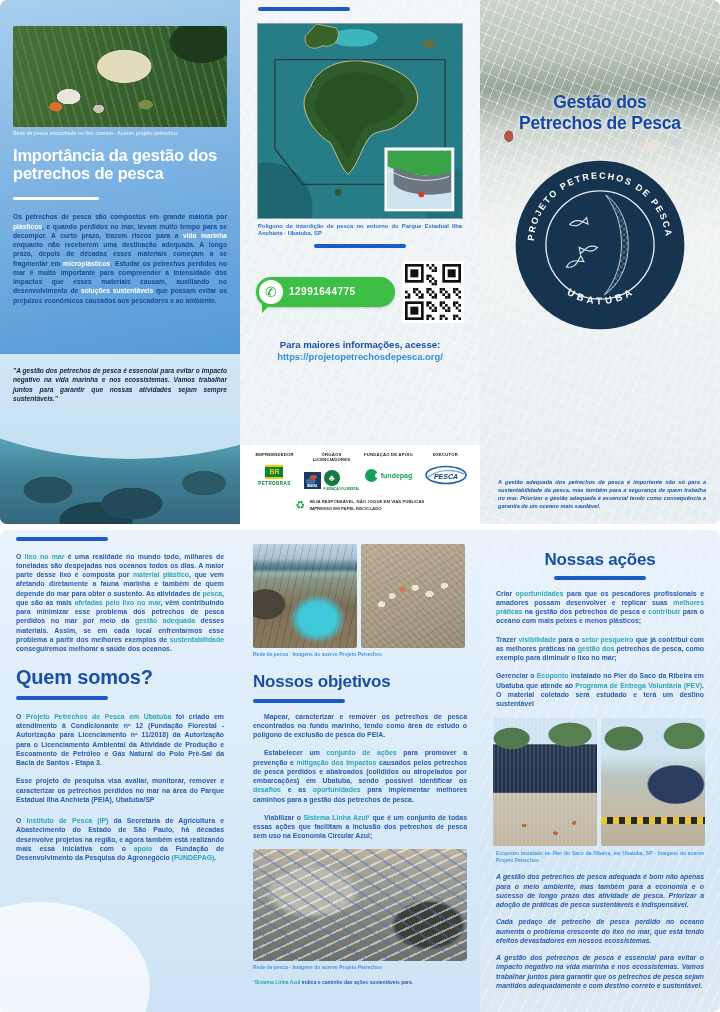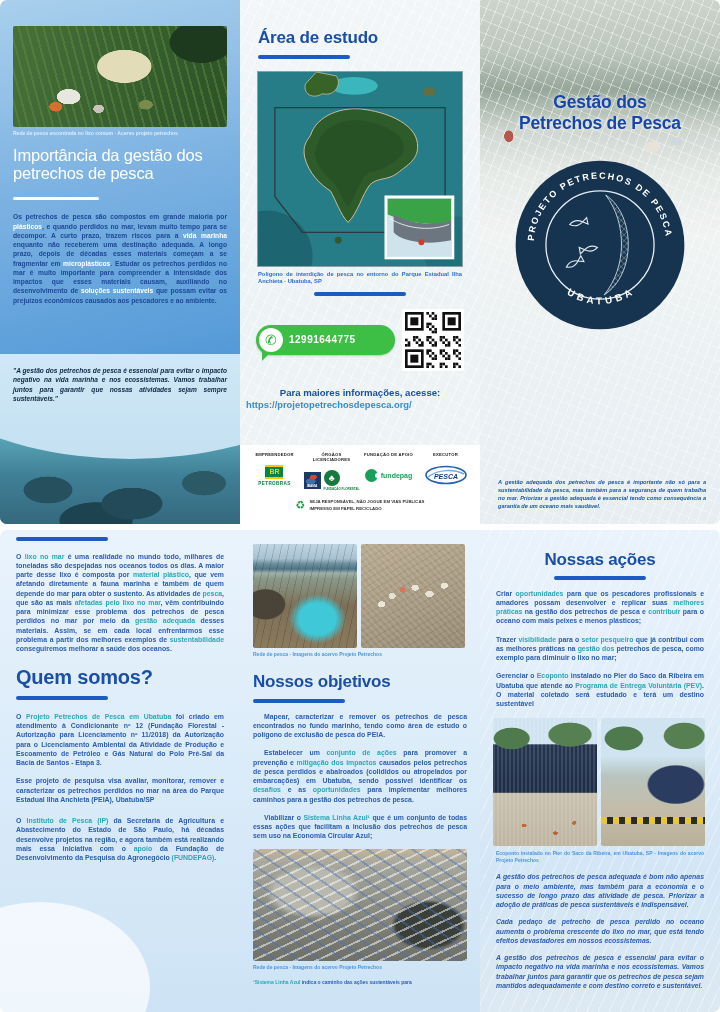--- a/index.html
+++ b/index.html
@@ -18,21 +18,21 @@
     background:
       radial-gradient(46px 28px at 52% 40%,#e3dcb8 0 58%,rgba(0,0,0,0) 60%),
       radial-gradient(20px 13px at 26% 70%,#e8e6de 0 58%,rgba(0,0,0,0) 60%),
       radial-gradient(11px 8px at 20% 80%,#d96f2e 0 58%,rgba(0,0,0,0) 60%),
       radial-gradient(9px 7px at 40% 82%,#c9c3ba 0 58%,rgba(0,0,0,0) 60%),
       radial-gradient(12px 8px at 62% 78%,#7a8a4a 0 58%,rgba(0,0,0,0) 60%),
       radial-gradient(52px 34px at 88% 16%,#1e3a1e 0 60%,rgba(0,0,0,0) 62%),
       repeating-linear-gradient(75deg,rgba(0,0,0,0) 0 6px,rgba(96,138,64,.5) 6px 8px),
       linear-gradient(105deg,#47703a 0%,#3a6231 45%,#2c5226 100%)}
   .cap-w{margin:3px 13px 0;font-size:5px;color:#dcebfa;font-weight:700}
-  .h-imp{margin:10px 13px 0;font-size:16.5px;line-height:1.12;color:#fff;font-weight:400;letter-spacing:-.2px}
+  .h-imp{margin:10px 13px 0;font-size:16.5px;line-height:1.12;color:#fff;font-weight:700;letter-spacing:-.2px}
   .bar{height:3.5px;border-radius:2px}
   .bar-w{width:86px;background:#fff;margin:14px 13px 0}
   .body-imp{margin:12px 13px 0;font-size:6.7px;line-height:1.38;color:#1d4796;font-weight:700;text-align:justify}
   .seg-w{color:#fff}
   .seg-t{color:#2ba7b5}
   .underwater{position:absolute;left:0;right:0;bottom:0;height:170px;overflow:hidden;
     background:
       radial-gradient(40px 22px at 20% 80%,#27505e 0 60%,rgba(0,0,0,0) 62%),
       radial-gradient(50px 26px at 55% 88%,#224a58 0 60%,rgba(0,0,0,0) 62%),
       radial-gradient(36px 20px at 85% 76%,#2b5a66 0 60%,rgba(0,0,0,0) 62%),
@@ -54,21 +54,21 @@
   .map-cap{margin:4px 18px 0;font-size:5.8px;line-height:1.35;color:#2f6fd0;font-weight:700;text-align:justify}
   .h-contact{margin:16px 0 0;text-align:center}
   .bar-c{margin:6px auto 0}
   .contact-row{display:flex;align-items:center;gap:7px;margin:13px 16px 0}
   .wa-pill{position:relative;flex:1;height:30px;border-radius:16px;background:#3cbf44;display:flex;align-items:center;padding:0 8px 0 3px;box-shadow:0 1px 2px rgba(0,0,0,.2)}
   .wa-pill:before{content:"";position:absolute;left:6px;bottom:-6px;width:0;height:0;border-top:9px solid #3cbf44;border-right:9px solid rgba(0,0,0,0)}
   .wa-circle{width:24px;height:24px;border-radius:50%;background:#fff;color:#2db33a;display:flex;align-items:center;justify-content:center;font-size:14px;margin-right:6px;flex:none}
   .wa-num{color:#fff;font-weight:700;font-size:10px;letter-spacing:.5px}
   .qr{width:62px;height:62px;background:#fff;padding:3px;flex:none}
   .info1{margin:16px 10px 0;text-align:center;font-size:9.6px;color:#1a4fa8;font-weight:700}
-  .info2{margin:1px 6px 0;text-align:left;font-size:9.4px;color:#2f8fd9;font-weight:700}
+  .info2{margin:1px 6px 0;text-align:center;font-size:9.4px;color:#2f8fd9;font-weight:700}
   .band{position:absolute;left:0;right:0;bottom:0;height:79px;background:#fff;padding:7px 6px 0}
   .band-row{display:flex;justify-content:space-between}
   .pgroup{text-align:center;flex:1}
   .plabel{font-size:4.2px;font-weight:700;color:#1c1c1c;letter-spacing:.2px}
   .plogos{margin-top:5px;display:flex;justify-content:center;align-items:center;gap:3px;height:26px}
   .br-sq{width:18px;height:14px;background:#008542;border-top:2px solid #fdc800;border-bottom:2px solid #fdc800;color:#fdc800;font-size:7px;font-weight:700;display:flex;align-items:center;justify-content:center;margin:0 auto}
   .br-name{font-size:4.6px;font-weight:700;color:#008542;letter-spacing:.4px;margin-top:2px}
   .ibama{width:17px;height:17px;background:#1b3a66;color:#fff;font-size:3.2px;font-weight:700;display:flex;align-items:flex-end;justify-content:center;padding-bottom:1px;
     background-image:radial-gradient(6px 4px at 55% 30%,#c94a35 0 60%,rgba(0,0,0,0) 62%),radial-gradient(8px 5px at 40% 55%,#3a6ea8 0 60%,rgba(0,0,0,0) 62%)}
   .flor{width:16px;height:16px;border-radius:50%;background:#157a40;color:#fff;display:flex;align-items:center;justify-content:center;font-size:9px}
@@ -169,21 +169,20 @@
       <h1 class="h-imp">Importância da gestão dos petrechos de pesca</h1>
       <div class="bar bar-w"></div>
       <p class="body-imp"><span>Os petrechos de pesca são compostos em grande maioria por </span><span class="seg-w">plásticos</span><span>, e quando perdidos no mar, levam muito tempo para se decompor. A curto prazo, trazem riscos para a </span><span class="seg-w">vida marinha</span><span> enquanto não receberem uma destinação adequada. A longo prazo, depois de décadas esses materiais começam a se fragmentar em </span><span class="seg-w">microplásticos</span><span>. Estudar os petrechos perdidos no mar é muito importante para compreender a intensidade dos impactos que esses materiais causam, auxiliando no desenvolvimento de </span><span class="seg-w">soluções sustentáveis</span><span> que possam evitar os prejuízos econômicos causados aos pescadores e ao ambiente.</span></p>
       <div class="underwater">
         <div class="bulge"></div>
         <p class="quote">"A gestão dos petrechos de pesca é essencial para evitar o impacto negativo na vida marinha e nos ecossistemas. Vamos trabalhar juntos para garantir que nossas atividades sejam sempre sustentáveis."</p>
       </div>
     </div>
 
     <div class="col c-study">
-      <h2 class="h-sec h-study">Área de estudo</h2>
       <div class="bar bar-b"></div>
 
       <div class="map">
         <svg viewBox="0 0 204 196">
           <rect width="204" height="196" fill="#267d87"></rect>
           <circle cx="8" cy="186" r="46" fill="#16525e" opacity=".55"></circle>
           <circle cx="200" cy="180" r="34" fill="#1b5f6b" opacity=".4"></circle>
           <ellipse cx="96" cy="14" rx="24" ry="9" fill="#3fbfc6" opacity=".85"></ellipse>
           <path d="M58,0 L78,4 C84,12 77,25 64,22 C54,28 44,22 47,12 Z" fill="#376329" stroke="#cdbd96" stroke-width=".8"></path>
           <ellipse cx="172" cy="20" rx="7" ry="4.5" fill="#5f6f48"></ellipse>

